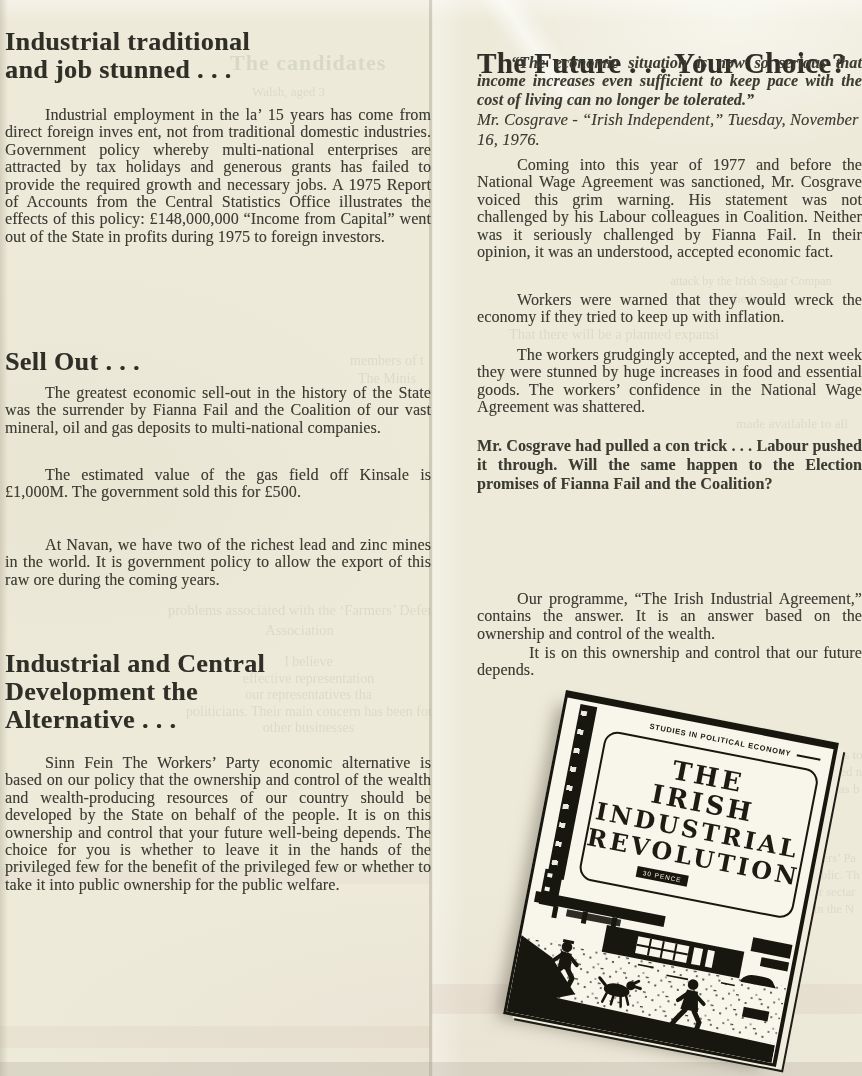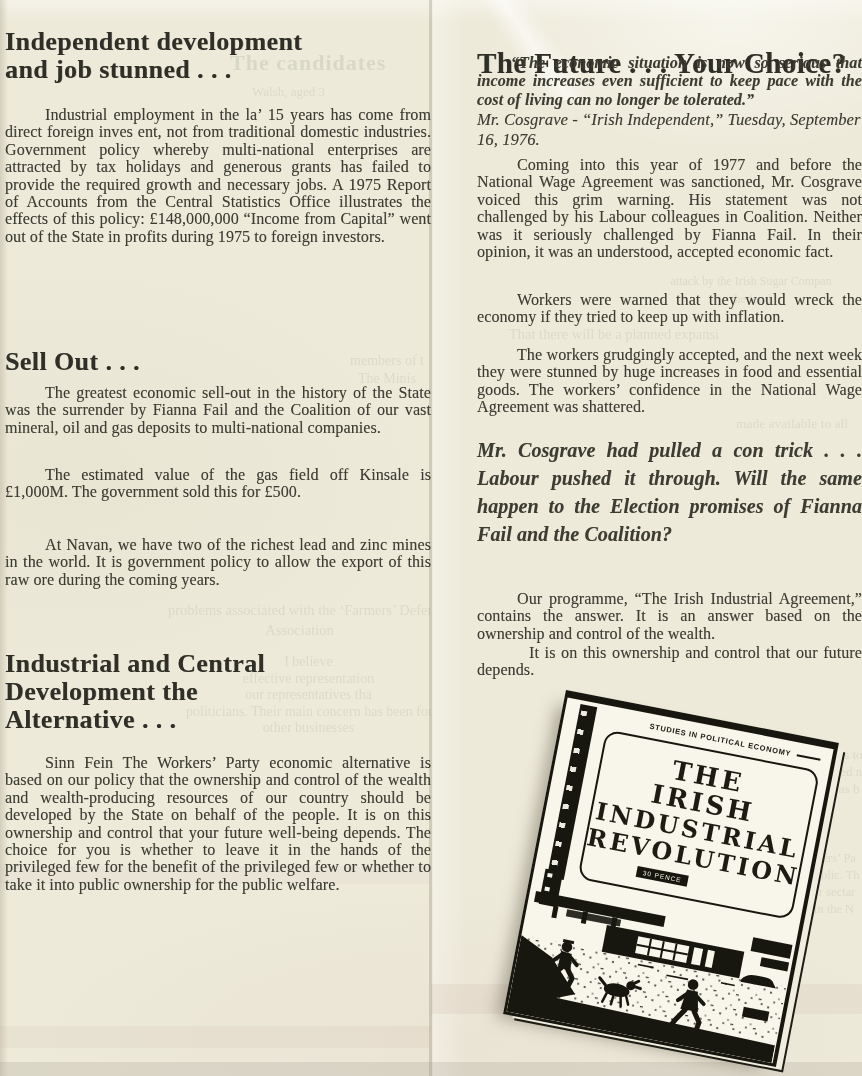--- a/index.html
+++ b/index.html
@@ -29,21 +29,21 @@
   .col-left{left:5px;width:426px;}
   .col-right{left:477px;width:385px;}
   .para{position:absolute;left:0;width:100%;margin:0;font-size:16px;line-height:17.4px;color:#3c3c33;
         text-align:justify;text-indent:40px;letter-spacing:.1px;text-shadow:.3px .3px 0 rgba(60,60,50,.35);}
   .head{position:absolute;left:0;margin:0;font-weight:bold;color:#2f2f28;letter-spacing:.4px;
         text-shadow:.4px .4px 0 rgba(47,47,40,.4);}
   .lh{font-size:26px;line-height:28px;}
   .rh{font-size:29px;line-height:31px;white-space:nowrap;margin-top:44px;}
   .quote{font-weight:bold;font-style:italic;text-indent:34px;font-size:16px;line-height:18.4px;}
   .attr{font-style:italic;text-indent:0;font-size:16.5px;line-height:19.5px;text-align:left;}
-  .emph{font-weight:bold;font-style:italic;text-indent:0;font-size:20px;line-height:28px;}
+  .emph{font-weight:bold;text-indent:0;font-size:16px;line-height:19px;}
   .ind2{text-indent:52px;}
   
   .ghost{position:absolute;color:#77836b;opacity:.15;filter:blur(.45px);overflow:hidden;
          font-family:Liberation Serif, serif;text-align:center;}
   .ghost div{white-space:nowrap;}
   .gh-heading{left:230px;top:50px;font-size:22px;font-weight:bold;letter-spacing:1px;opacity:.17;}
   .gh-sub{left:252px;top:84px;font-size:13px;}
   .gh2{left:342px;top:352px;width:90px;height:40px;font-size:14px;line-height:18px;}
   .gh3{left:168px;top:600px;width:263px;height:44px;font-size:14.5px;line-height:20px;}
   .gh4{left:186px;top:654px;width:245px;height:102px;font-size:14px;line-height:16.5px;}
@@ -117,40 +117,40 @@
   </div>
   <div class="ghost gh9">
     <div>rkers’ Pa</div>
     <div>public. Th</div>
     <div>or sectar</div>
     <div>in the N</div>
   </div>
 
   <div class="col col-left">
     <h2 class="head lh" style="top:28px">
-      <span>Independent development</span><br>
+      <span>Industrial traditional</span><br>
       <span>and job stunned . . .</span>
     </h2>
     <p class="para" style="top:106px">Industrial employment in the la’ 15 years has come from direct foreign inves ent, not from traditional domestic industries. Government policy whereby multi-national enterprises are attracted by tax holidays and generous grants has failed to provide the required growth and necessary jobs. A 1975 Report of Accounts from the Central Statistics Office illustrates the effects of this policy: £148,000,000 “Income from Capital” went out of the State in profits during 1975 to foreign investors.</p>
     <h2 class="head lh" style="top:348px">Sell Out . . .</h2>
     <p class="para" style="top:384px">The greatest economic sell-out in the history of the State was the surrender by Fianna Fail and the Coalition of our vast mineral, oil and gas deposits to multi-national companies.</p>
     <p class="para" style="top:466px">The estimated value of the gas field off Kinsale is £1,000M. The government sold this for £500.</p>
     <p class="para" style="top:536px">At Navan, we have two of the richest lead and zinc mines in the world. It is government policy to allow the export of this raw ore during the coming years.</p>
     <h2 class="head lh" style="top:650px">
       <span>Industrial and Central</span><br>
       <span>Development the</span><br>
       <span>Alternative . . .</span>
     </h2>
     <p class="para" style="top:754px">Sinn Fein The Workers’ Party economic alternative is based on our policy that the ownership and control of the wealth and wealth-producing resources of our country should be developed by the State on behalf of the people. It is on this ownership and control that your future well-being depends. The choice for you is whether to leave it in the hands of the privileged few for the benefit of the privileged few or whether to take it into public ownership for the public welfare.</p>
   </div>
 
   <div class="col col-right">
     <h1 class="head rh" style="top:4px">The Future . . . Your Choice?</h1>
     <p class="para quote" style="top:54px">“The economic situation is now so serious that income increases even sufficient to keep pace with the cost of living can no longer be tolerated.”</p>
-    <p class="para attr" style="top:110px">Mr. Cosgrave - “Irish Independent,” Tuesday, September 16, 1976.</p>
+    <p class="para attr" style="top:110px">Mr. Cosgrave - “Irish Independent,” Tuesday, November 16, 1976.</p>
     <p class="para" style="top:156px">Coming into this year of 1977 and before the National Wage Agreement was sanctioned, Mr. Cosgrave voiced this grim warning. His statement was not challenged by his Labour colleagues in Coalition. Neither was it seriously challenged by Fianna Fail. In their opinion, it was an understood, accepted economic fact.</p>
     <p class="para" style="top:346px">The workers grudgingly accepted, and the next week they were stunned by huge increases in food and essential goods. The workers’ confidence in the National Wage Agreement was shattered.</p>
     <p class="para" style="top:291px">Workers were warned that they would wreck the economy if they tried to keep up with inflation.</p>
     <p class="para emph" style="top:436px">Mr. Cosgrave had pulled a con trick . . . Labour pushed it through. Will the same happen to the Election promises of Fianna Fail and the Coalition?</p>
     <p class="para" style="top:590px">Our programme, “The Irish Industrial Agreement,” contains the answer. It is an answer based on the ownership and control of the wealth.</p>
     <p class="para ind2" style="top:644px">It is on this ownership and control that our future depends.</p>
   </div>
 
   <div class="book">
     <div class="cover">

